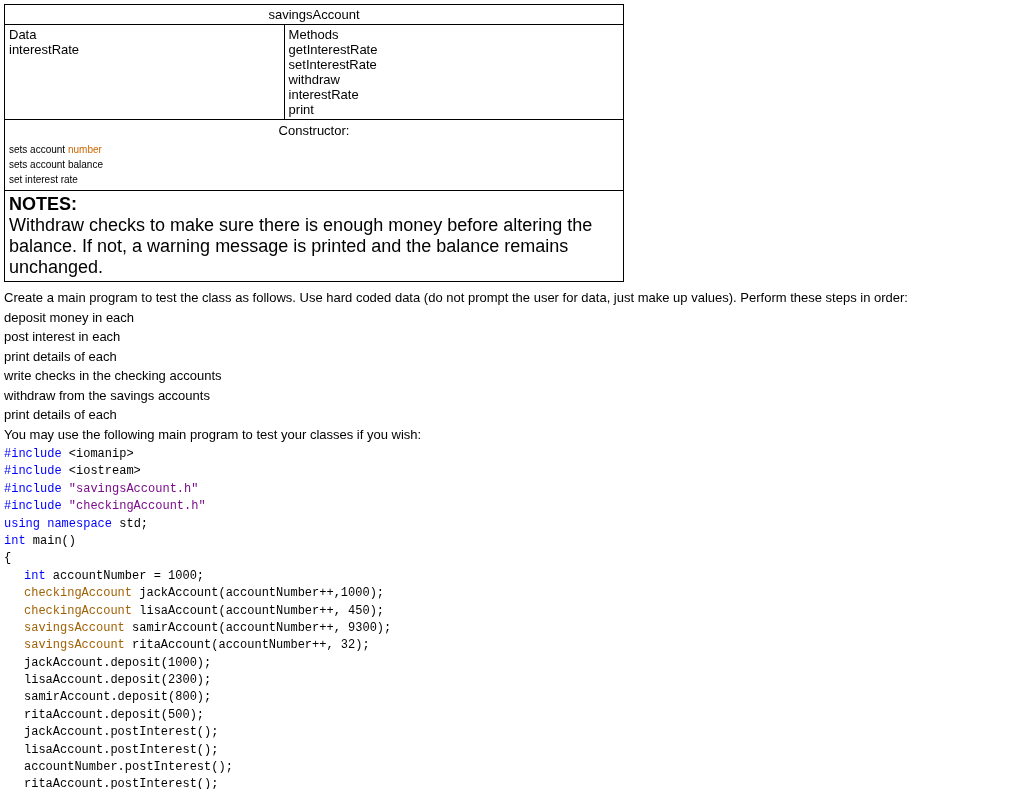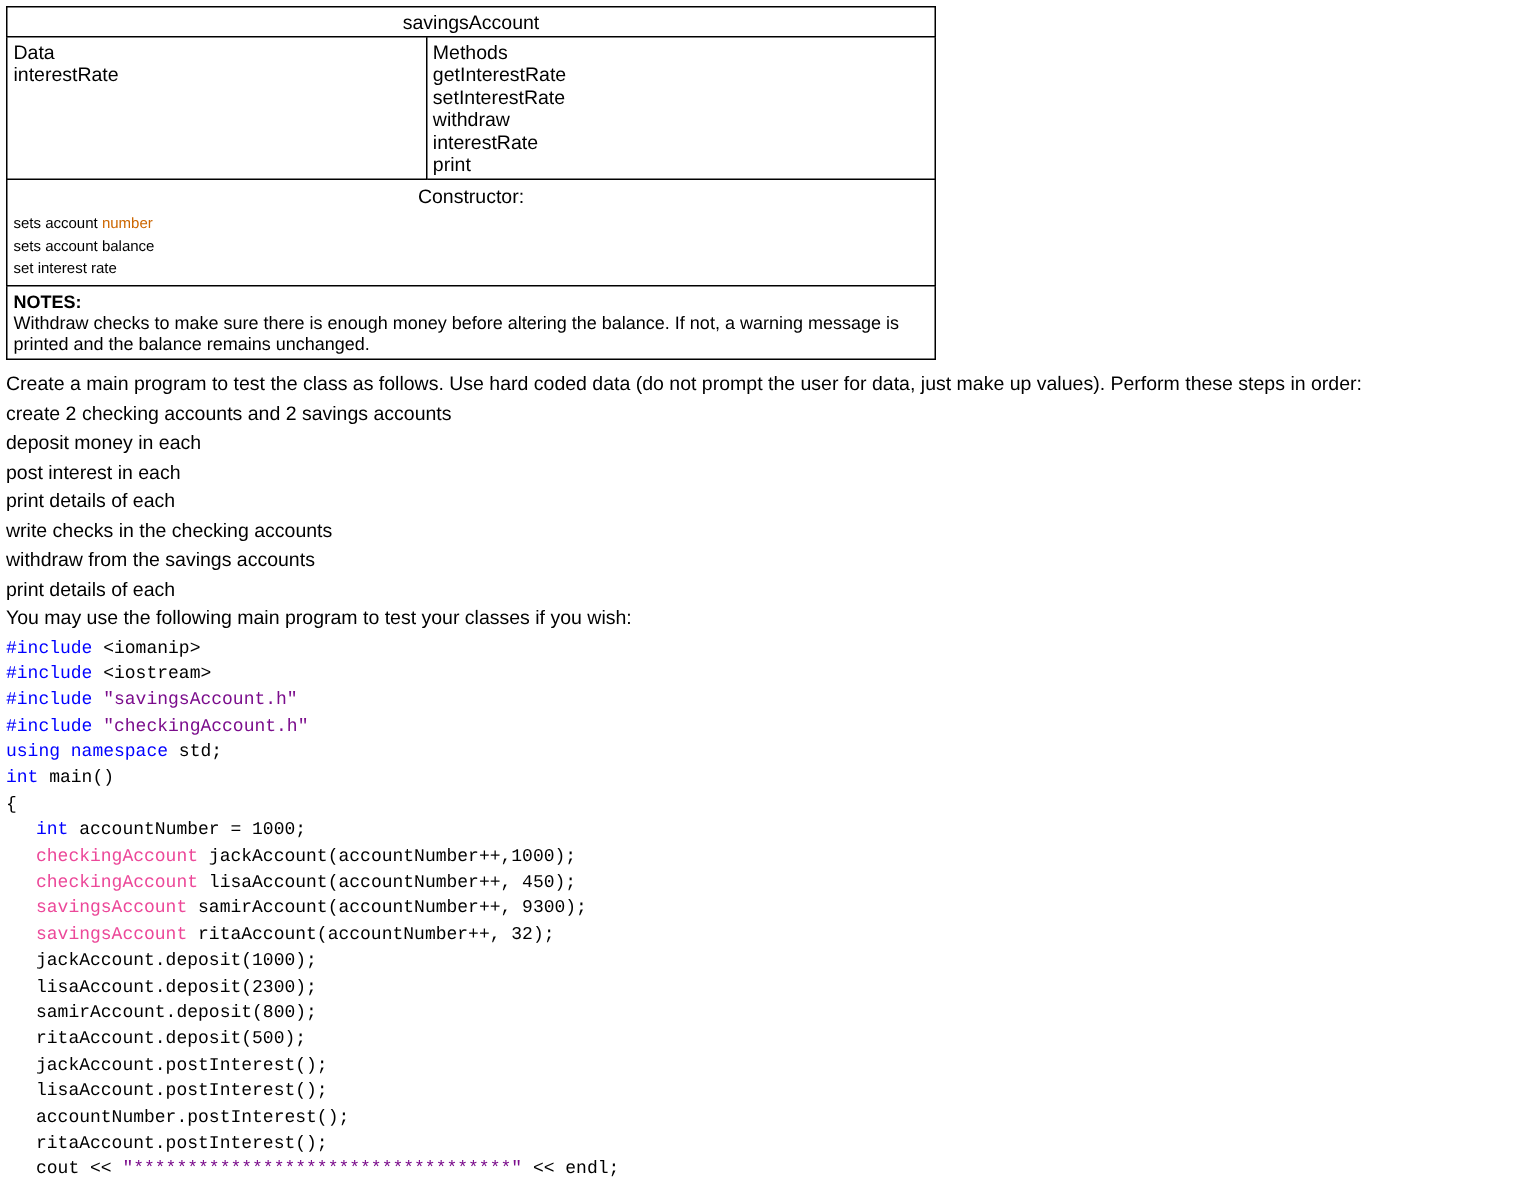--- a/index.html
+++ b/index.html
@@ -70,21 +70,21 @@
       font-weight: normal;
       margin-bottom: 4px;
       text-align: center;
     }
 
     .notes-section {
       border: 1px solid #000;
       border-top: none;
       width: 620px;
       padding: 3px 4px;
-      font-size: 12px;
+      font-size: 18px;
     }
 
     .notes-label {
       font-weight: bold;
     }
 
     
     .description {
       margin-top: 6px;
       font-size: 13px;
@@ -99,21 +99,21 @@
       margin-top: 2px;
     }
 
     .code-line {
       display: block;
       white-space: pre;
     }
 
     
     .kw-blue { color: #0000ff; }      
-    .kw-violet { color: #ec4899; }      
+    .kw-violet { color: #a16207; }      
     .str-purple { color: #7b0d8c; }
     .normal { color: #000000; }
 
     .indent1 { padding-left: 20px; }
 
     
     .constructor-text {
       margin-top: 4px;
       font-size: 10px;
     }
@@ -158,21 +158,20 @@
     </div>
   </div>
 
   <div class="notes-section">
     <span class="notes-label">NOTES:</span><br>
     <span>Withdraw checks to make sure there is enough money before altering the balance.    If not, a warning message is printed and the balance remains unchanged.</span>
   </div>
 
   <div class="description">
     <div>Create a main program to test the class as follows. Use hard coded data (do not prompt the user for data, just make up values).   Perform these steps in order:</div>
-    <div>create 2 checking accounts and 2 savings accounts</div>
     <div>deposit money in each</div>
     <div>post interest in each</div>
     <div>print details of each</div>
     <div>write checks in the checking accounts</div>
     <div>withdraw from the savings accounts</div>
     <div>print details of each</div>
     <div>You may use the following main program to test your classes if you wish:</div>
   </div>
 
   <div class="code-block">

